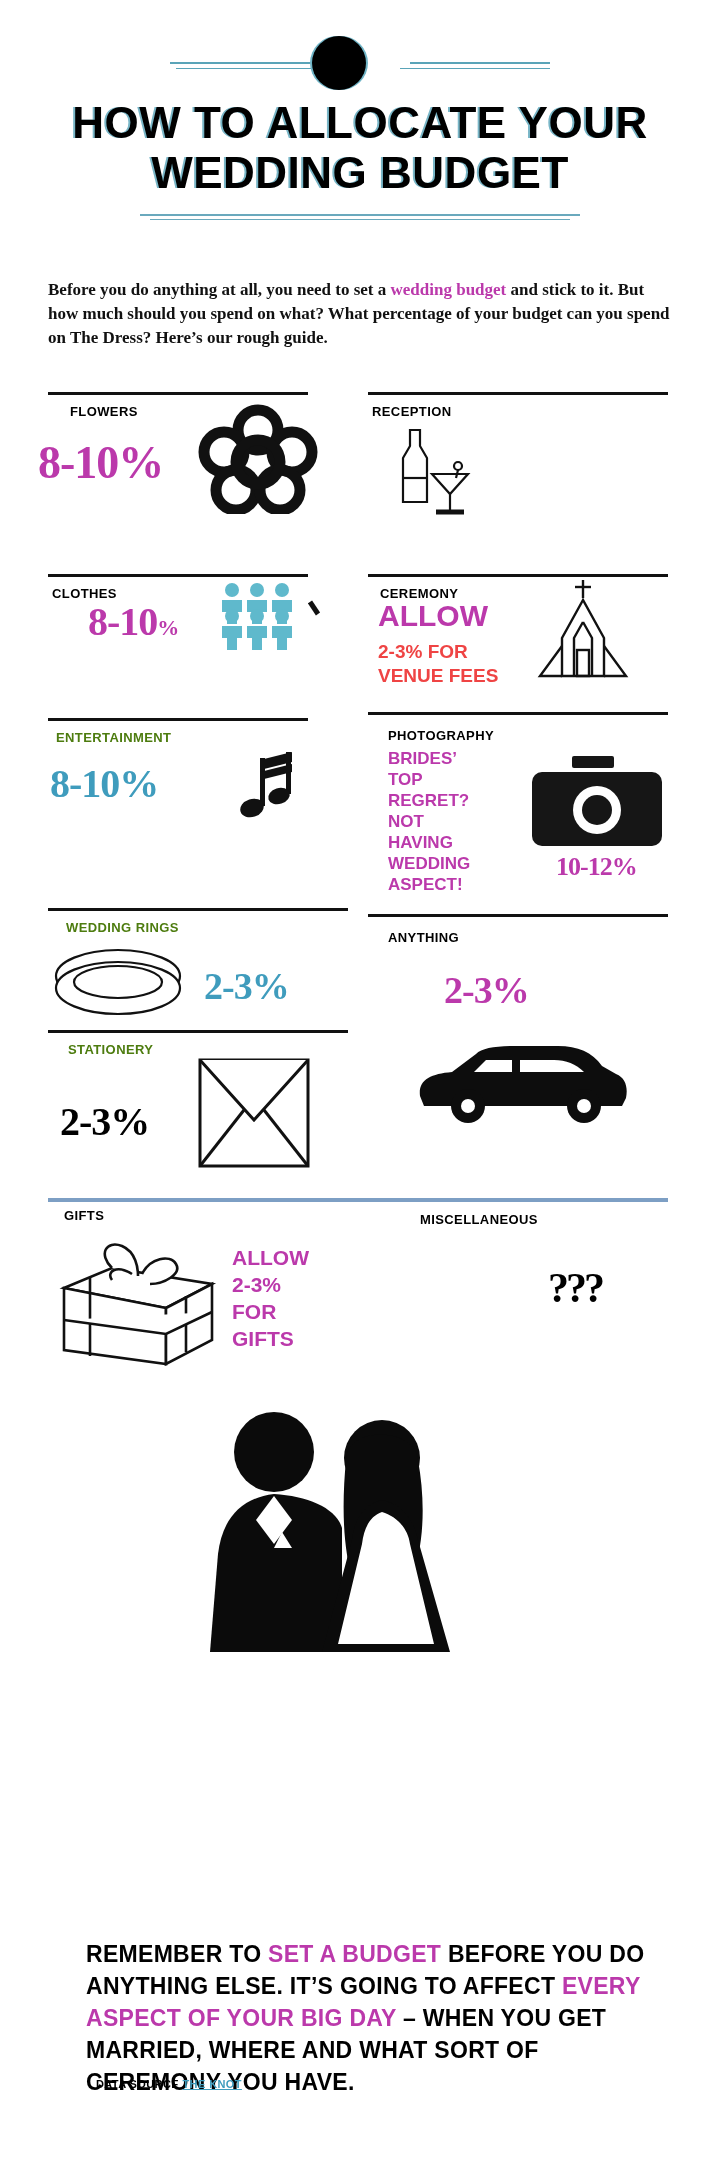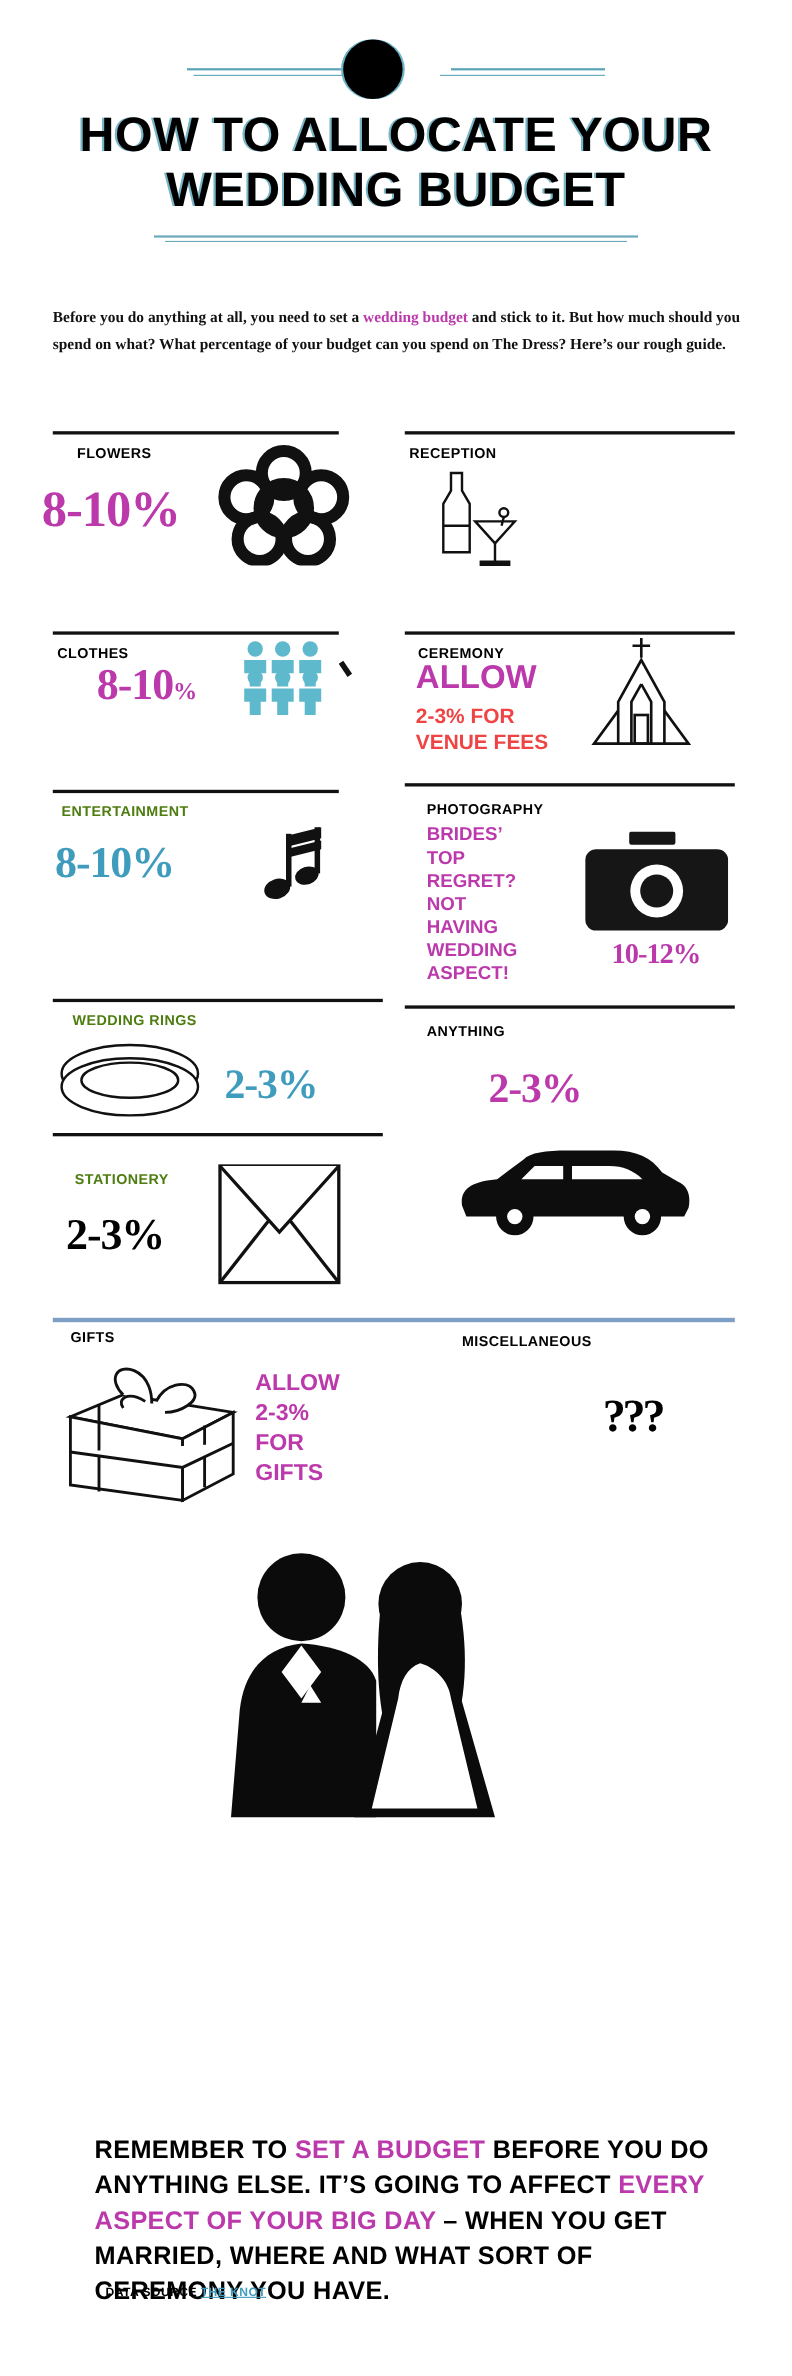--- a/index.html
+++ b/index.html
@@ -30,21 +30,21 @@
     text-shadow:-2px 0 0 #79b6c7;
     white-space:nowrap;
   }
   .title-rule{position:absolute;left:140px;top:214px;width:440px;height:2px;background:#6aa9bd;}
   .title-rule2{position:absolute;left:150px;top:219px;width:420px;height:1px;background:#6aa9bd;}
 
   
   .intro{
     position:absolute;left:48px;top:278px;width:628px;
     font-family:"Liberation Serif", serif;
-    font-weight:bold;font-size:14px;line-height:24px;color:#111;
+    font-weight:bold;font-size:17px;line-height:24px;color:#111;
   }
   .mag{color:#bb39ab;}
   .rule{position:absolute;height:3px;background:#111;}
   .rule.blue{height:3px;background:linear-gradient(#8fb7d6,#5d87b5);}
 
   .cat{
     font-family:"Liberation Sans", sans-serif;
     font-weight:bold;font-size:13px;letter-spacing:0.4px;color:#000;
     position:absolute;white-space:nowrap;
   }
@@ -267,21 +267,21 @@
           <circle cx="172" cy="66" r="17"></circle>
       </g>
       <g fill="#fff">
           <circle cx="56" cy="66" r="7"></circle>
           <circle cx="172" cy="66" r="7"></circle>
         </g>
     </svg>
   </div>
 
   <div class="rule" style="left:48px;top:1030px;width:300px;"></div>
-  <div class="cat m" style="left:68px;top:1042px;margin-top:22px;">STATIONERY</div>
+  <div class="cat m" style="left:68px;top:1042px;">STATIONERY</div>
   <div class="pct k" style="left:60px;top:1098px;font-size:40px;">2-3%</div>
   <div class="icon" style="left:198px;top:1058px;">
     <svg width="112" height="110" viewBox="0 0 112 110">
       <g fill="#fff" stroke="#111" stroke-width="3">
         <rect x="2" y="2" width="108" height="106"></rect>
         <path d="M2 2 L56 62 L110 2"></path>
         <path d="M2 108 L46 52"></path>
         <path d="M110 108 L66 52"></path>
       </g>
     </svg>

